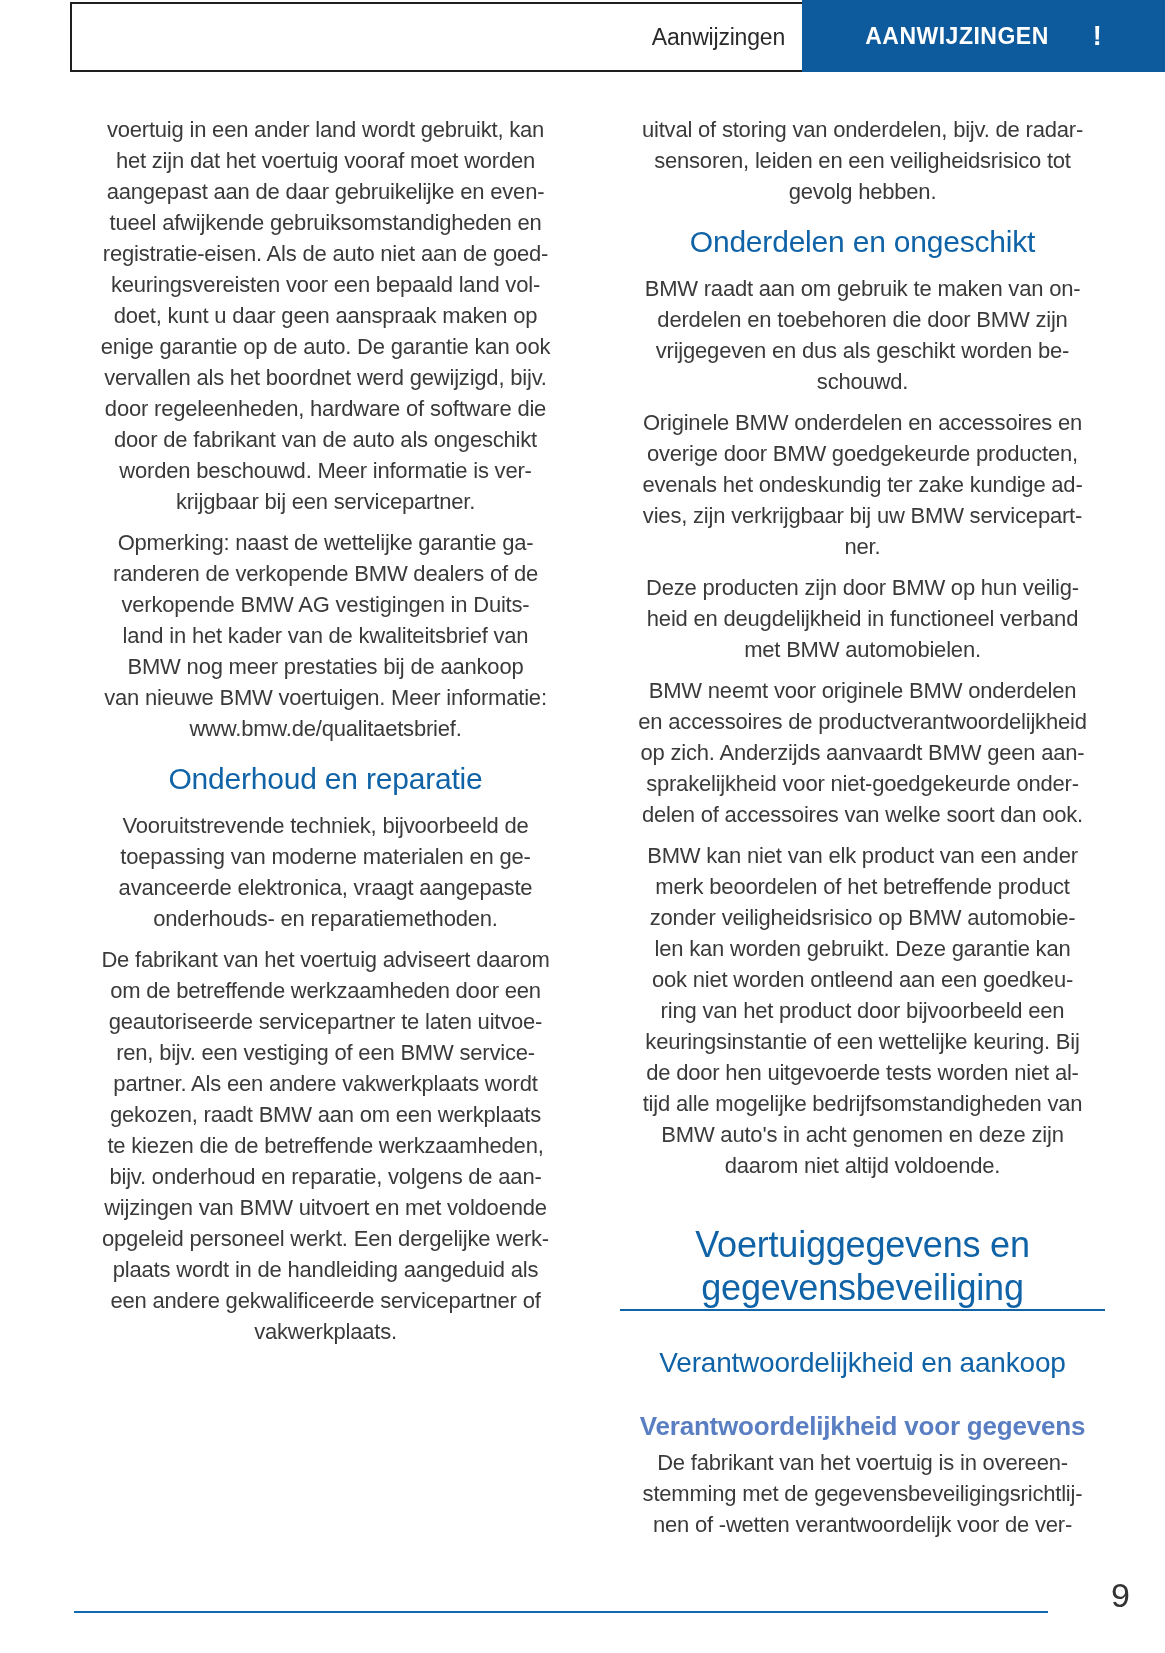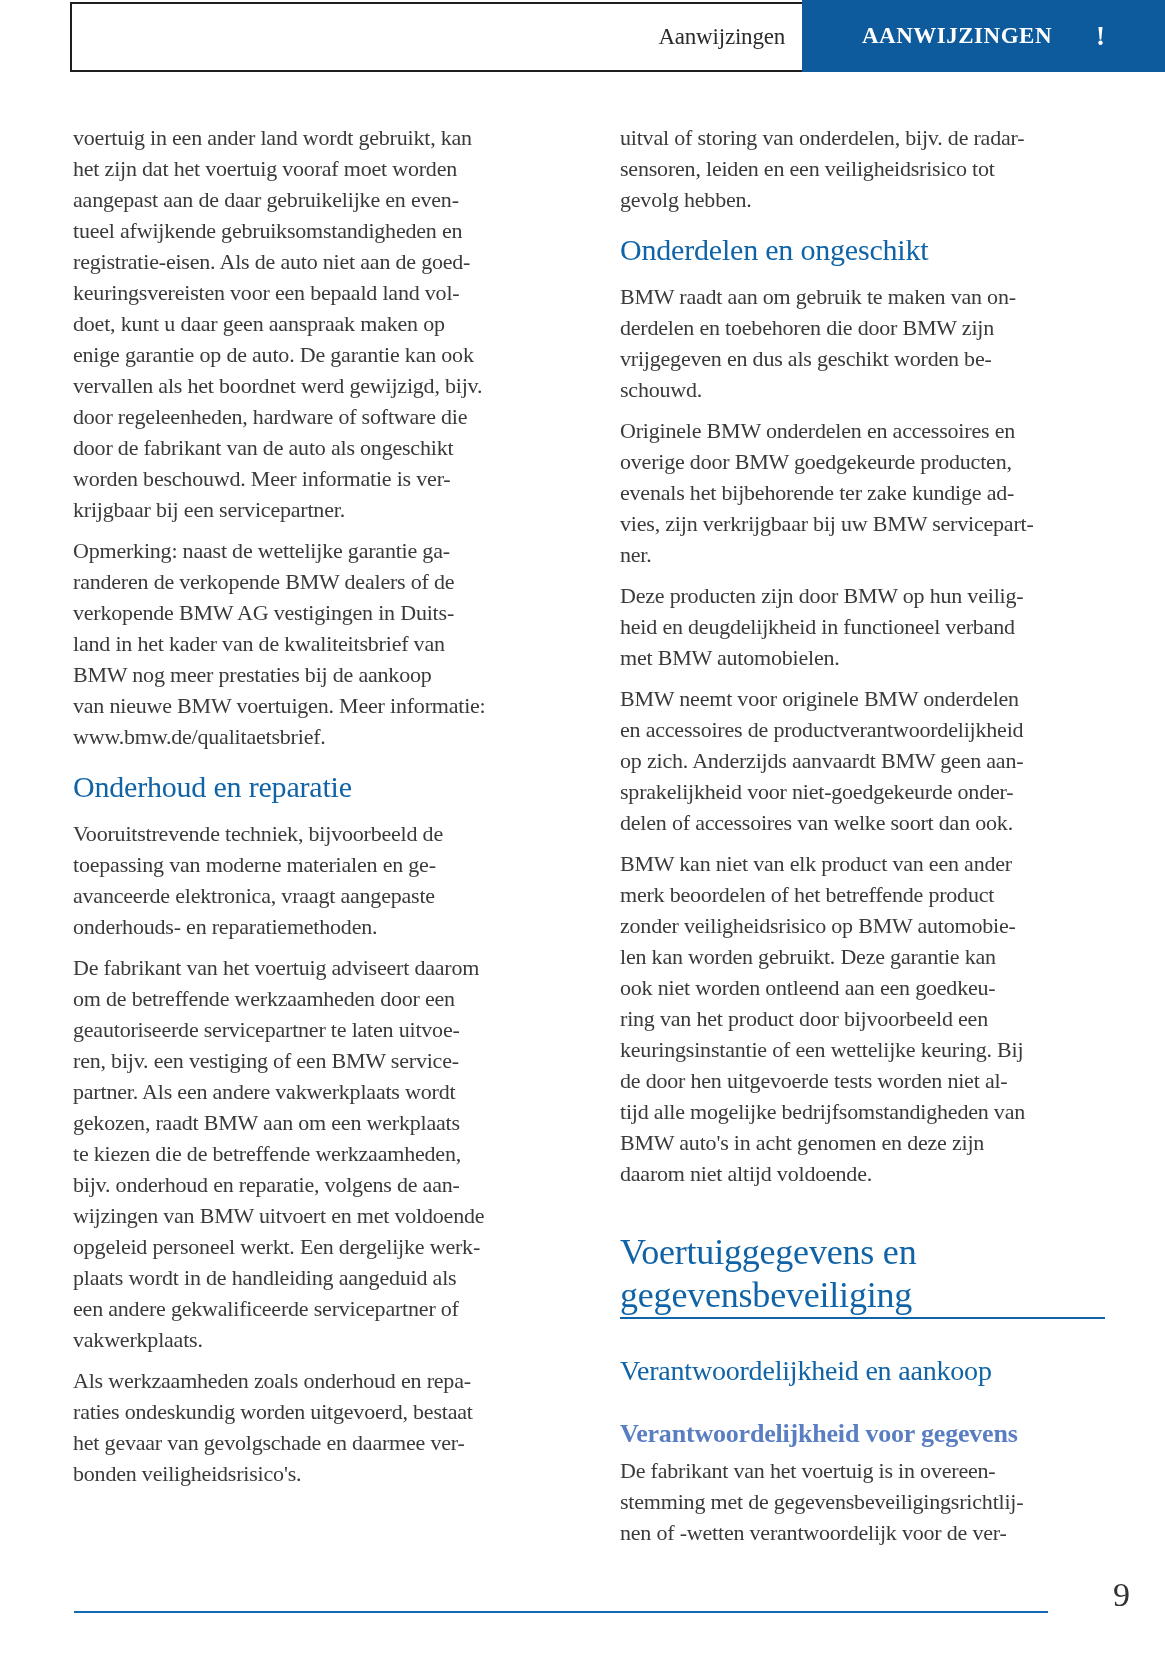--- a/index.html
+++ b/index.html
@@ -1,20 +1,20 @@
 <!DOCTYPE html>
 <html><head>
 <meta charset="utf-8">
 <style>
   html,body{margin:0;padding:0;background:#ffffff;}
   .page{
     position:relative;
     width:1165px;height:1653px;
     background:#ffffff;
-    font-family:Liberation Serif, serif;
+    font-family:Liberation Sans, sans-serif;
     overflow:hidden;
     --accent:#0f63a6;
     --banner:#0d5a9d;
     --subhead:#5a7ec2;
     --body:#3a3a3a;
   }
   
   .hdr-tab{
     position:absolute;left:70px;top:2px;width:713px;height:66px;
     border:2px solid #1f1f1f;background:#ffffff;
@@ -23,21 +23,21 @@
   }
   .hdr-tab .tab-label{font-size:23px;color:#2a2a2a;letter-spacing:-0.2px;}
   .hdr-banner{
     position:absolute;left:802px;top:0;width:363px;height:72px;
     background:var(--banner);color:#ffffff;
     display:flex;align-items:center;justify-content:center;gap:44px;
   }
   .hdr-banner .banner-label{font-size:23px;font-weight:bold;letter-spacing:0.5px;}
   .hdr-banner .banner-mark{font-size:27px;font-weight:bold;}
   
-  .col{position:absolute;top:122px;color:var(--body);}
+  .col{position:absolute;top:114px;color:var(--body);text-align:center;}
   .col-left{left:73px;width:505px;}
   .col-right{left:620px;width:485px;}
   .col p{
     margin:0 0 10px 0;
     font-size:22px;line-height:31px;
     white-space:pre-line;letter-spacing:-0.2px;
   }
   .col h2{
     margin:16px 0 12px 0;
     font-size:30px;line-height:38px;font-weight:400;
@@ -116,38 +116,34 @@
 ren, bijv. een vestiging of een BMW service-
 partner. Als een andere vakwerkplaats wordt
 gekozen, raadt BMW aan om een werkplaats
 te kiezen die de betreffende werkzaamheden,
 bijv. onderhoud en reparatie, volgens de aan-
 wijzingen van BMW uitvoert en met voldoende
 opgeleid personeel werkt. Een dergelijke werk-
 plaats wordt in de handleiding aangeduid als
 een andere gekwalificeerde servicepartner of
 vakwerkplaats.</p>
-    <p>Als werkzaamheden zoals onderhoud en repa-
-raties ondeskundig worden uitgevoerd, bestaat
-het gevaar van gevolgschade en daarmee ver-
-bonden veiligheidsrisico's.</p>
   </div>
 
   <div class="col col-right">
     <p>uitval of storing van onderdelen, bijv. de radar-
 sensoren, leiden en een veiligheidsrisico tot
 gevolg hebben.</p>
     <h2>Onderdelen en ongeschikt</h2>
     <p>BMW raadt aan om gebruik te maken van on-
 derdelen en toebehoren die door BMW zijn
 vrijgegeven en dus als geschikt worden be-
 schouwd.</p>
     <p>Originele BMW onderdelen en accessoires en
 overige door BMW goedgekeurde producten,
-evenals het bijbehorende ter zake kundige ad-
+evenals het ondeskundig ter zake kundige ad-
 vies, zijn verkrijgbaar bij uw BMW servicepart-
 ner.</p>
     <p>Deze producten zijn door BMW op hun veilig-
 heid en deugdelijkheid in functioneel verband
 met BMW automobielen.</p>
     <p>BMW neemt voor originele BMW onderdelen
 en accessoires de productverantwoordelijkheid
 op zich. Anderzijds aanvaardt BMW geen aan-
 sprakelijkheid voor niet-goedgekeurde onder-
 delen of accessoires van welke soort dan ook.</p>

